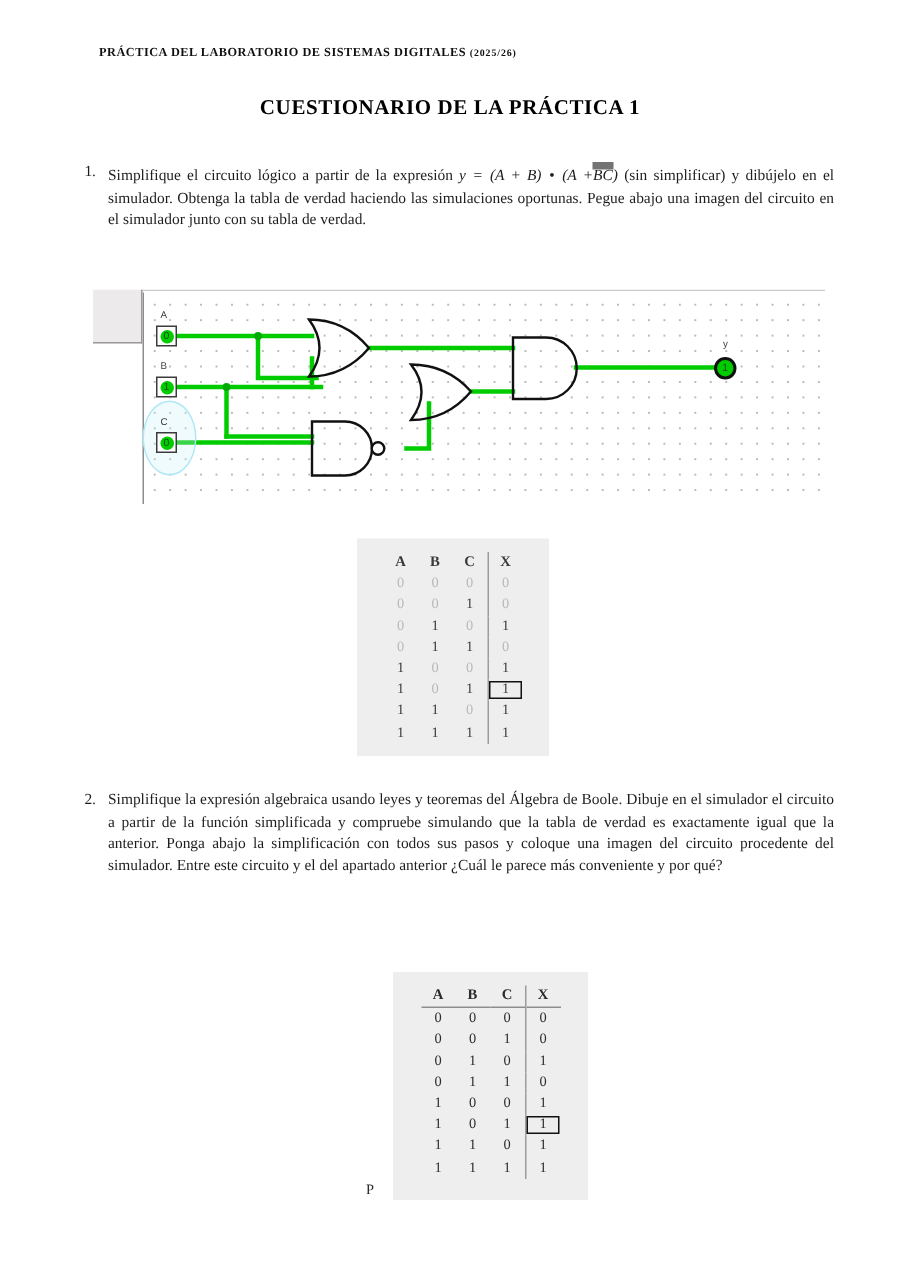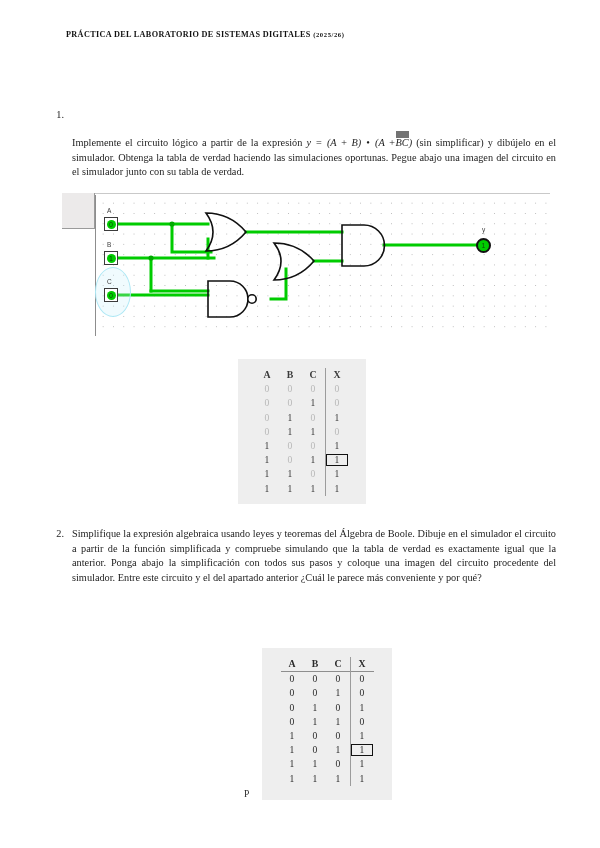--- a/index.html
+++ b/index.html
@@ -76,25 +76,24 @@
   #question-1 { top: 108px; }
   #question-2 { top: 527px; }
 
   .mathexpr {
     font-family: "Liberation Serif", "DejaVu Serif", serif;
     font-style: italic;
     white-space: nowrap;
   }
   .mathexpr .op { font-style: normal; padding: 0 1px; }
   .ovl {
-    border-top: 7px solid #737373;
+    border-top: 5px solid #737373;
     padding-top: 0px;
     display: inline-block;
     line-height: 1.05;
-    margin-top: 23px;
   }
 
   
   .sim {
     position: absolute;
     left: 62px;
     top: 193px;
     width: 488px;
     height: 143px;
     background: #ffffff;
@@ -230,25 +229,26 @@
 </head>
 <body>
 
 <div class="page">
 
   <div class="doc-header">
     <span>PRÁCTICA DEL LABORATORIO DE SISTEMAS DIGITALES</span>
     <span class="year">(2025/26)</span>
   </div>
 
+  <div class="doc-title">CUESTIONARIO DE LA PRÁCTICA 1</div>
 
   <div class="question" id="question-1">
     <div class="q-num">1.</div>
     <div class="q-body">
-      <span>Implemente el circuito lógico a partir de la expresión</span>
+      <span>Simplifique el circuito lógico a partir de la expresión</span>
       <span class="mathexpr">
         <span>y</span>
         <span class="op">=</span>
         <span>(A + B)</span>
         <span class="op">•</span>
         <span>(A +</span><span class="ovl">BC</span><span>)</span>
       </span>
       <span>(sin simplificar) y dibújelo en el simulador. Obtenga la tabla de verdad haciendo las simulaciones oportunas. Pegue abajo una imagen del circuito en el simulador junto con su tabla de verdad.</span>
     </div>
   </div>

